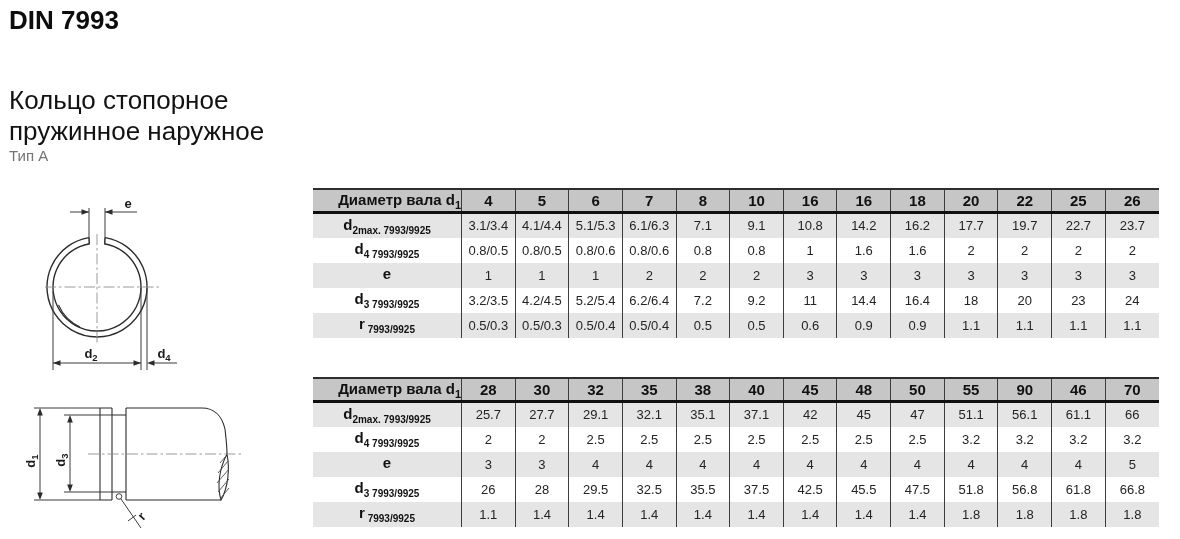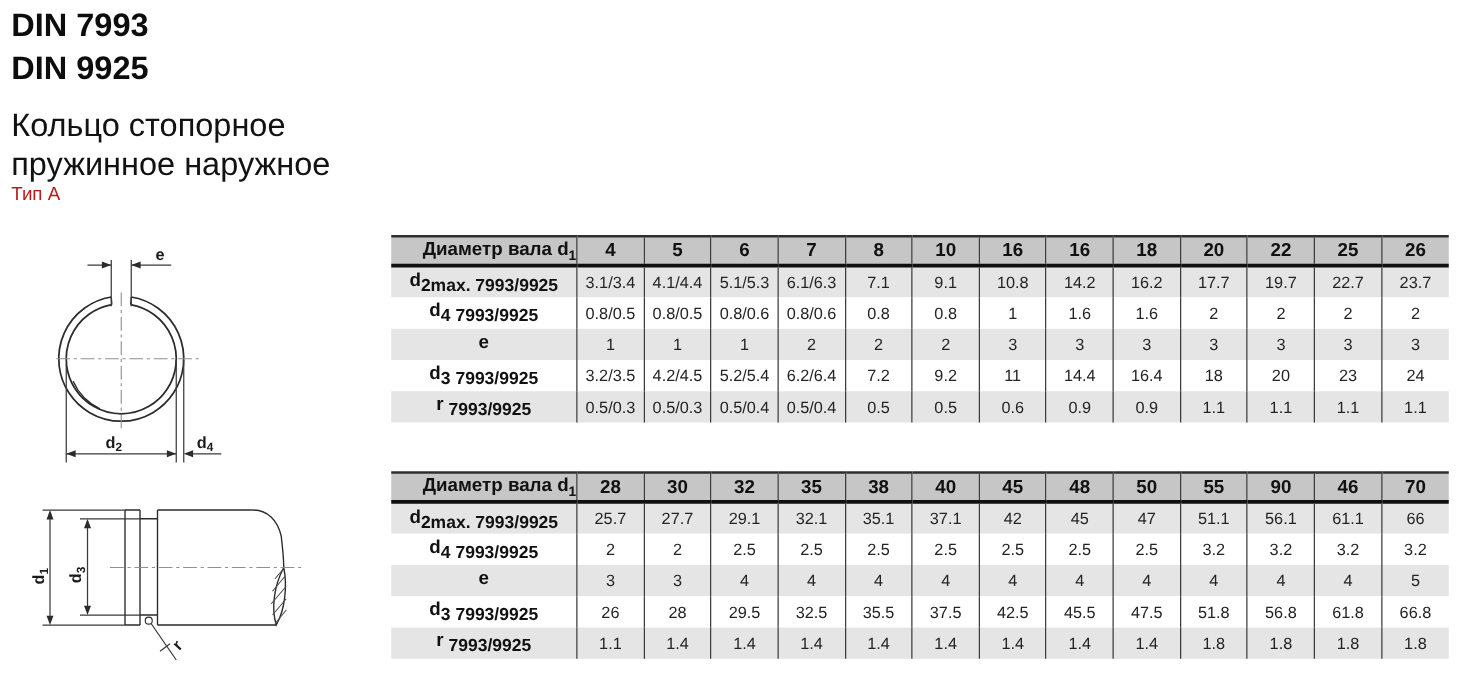--- a/index.html
+++ b/index.html
@@ -1,37 +1,37 @@
 <!DOCTYPE html>
 <html><head>
 <meta charset="utf-8">
 <style>
   html,body{margin:0;padding:0;width:1180px;height:539px;background:#fff;}
   .page{position:absolute;left:0;top:0;width:1180px;height:539px;background:#fff;overflow:hidden;
         font-family:"Liberation Sans","DejaVu Sans",sans-serif;}
 
   .titles{position:absolute;left:9px;top:3px;font-weight:bold;font-size:26px;line-height:34px;color:#0d0d0d;}
   .subtitle{position:absolute;left:9px;top:85px;width:332px;font-size:26px;line-height:31px;color:#121212;}
-  .type{position:absolute;left:9px;top:147px;font-size:15px;color:#b91c1c;}
+  .type{position:absolute;left:9px;top:147px;font-size:15px;color:#737373;}
 
   
   .dims{position:absolute;left:313px;width:846px;border-collapse:collapse;table-layout:fixed;}
   .t1{top:188px}
   .t2{top:377px}
   .dims th,.dims td{padding:0;vertical-align:middle;}
   .dims thead th{background:#c6c6c6;height:21px;border-top:2px solid #2e2e2e;border-bottom:3px solid #101010;
                  font-size:15px;font-weight:bold;color:#111;text-align:center;}
   .dims thead th.lbl{text-align:right;padding-left:7px;width:141px;}
   .dims tbody tr{height:25px;}
   .dims tbody tr:nth-child(odd){background:#e5e5e5;}
   .dims tbody tr:nth-child(even){background:#ffffff;}
   .dims tbody th{font-size:15px;font-weight:bold;color:#111;text-align:center;}
   .dims td{font-size:13px;color:#242424;text-align:center;}
   .dims th:not(:last-child),.dims td:not(:last-child){border-right:1px solid #3d3d3d;}
-  .dims sub{font-size:14px;font-weight:bold;}
+  .dims sub{font-size:10px;font-weight:bold;}
   .dims thead sub{font-size:11px;}
 
   
   .ring{position:absolute;left:10px;top:187px;}
   .shaft{position:absolute;left:10px;top:395px;}
   .ol{fill:none;stroke:#2b2b2b;stroke-width:1.4;}
   .thin{fill:none;stroke:#2b2b2b;stroke-width:1.1;}
   .dim{fill:none;stroke:#3a3a3a;stroke-width:1;}
   .cl{fill:none;stroke:#8f8f8f;stroke-width:0.9;stroke-dasharray:11 3 2.5 3;}
   .ah{fill:#2b2b2b;stroke:none;}
@@ -39,21 +39,20 @@
   .sub{font-size:9.5px;}
   .hatch{stroke:#4d4d4d;stroke-width:0.9;}
 </style>
 </head>
 <body>
 
 <div class="page">
 
   <div class="titles">
     <div>DIN 7993</div>
-    <div>DIN 9925</div>
   </div>
 
   <div class="subtitle">Кольцо стопорное пружинное наружное</div>
   <div class="type">Тип А</div>
 
   <svg class="ring" width="240" height="200" viewBox="0 0 240 200">
     <g>
       <path class="ol" d="M79,50.6 A50,50 0 1 0 95,50.6"></path>
       <path class="ol" d="M79.5,56.7 A44,44 0 1 0 94.5,56.7"></path>
       <path class="thin" d="M79,50.6 L79.5,56.7 M95,50.6 L94.5,56.7"></path>

